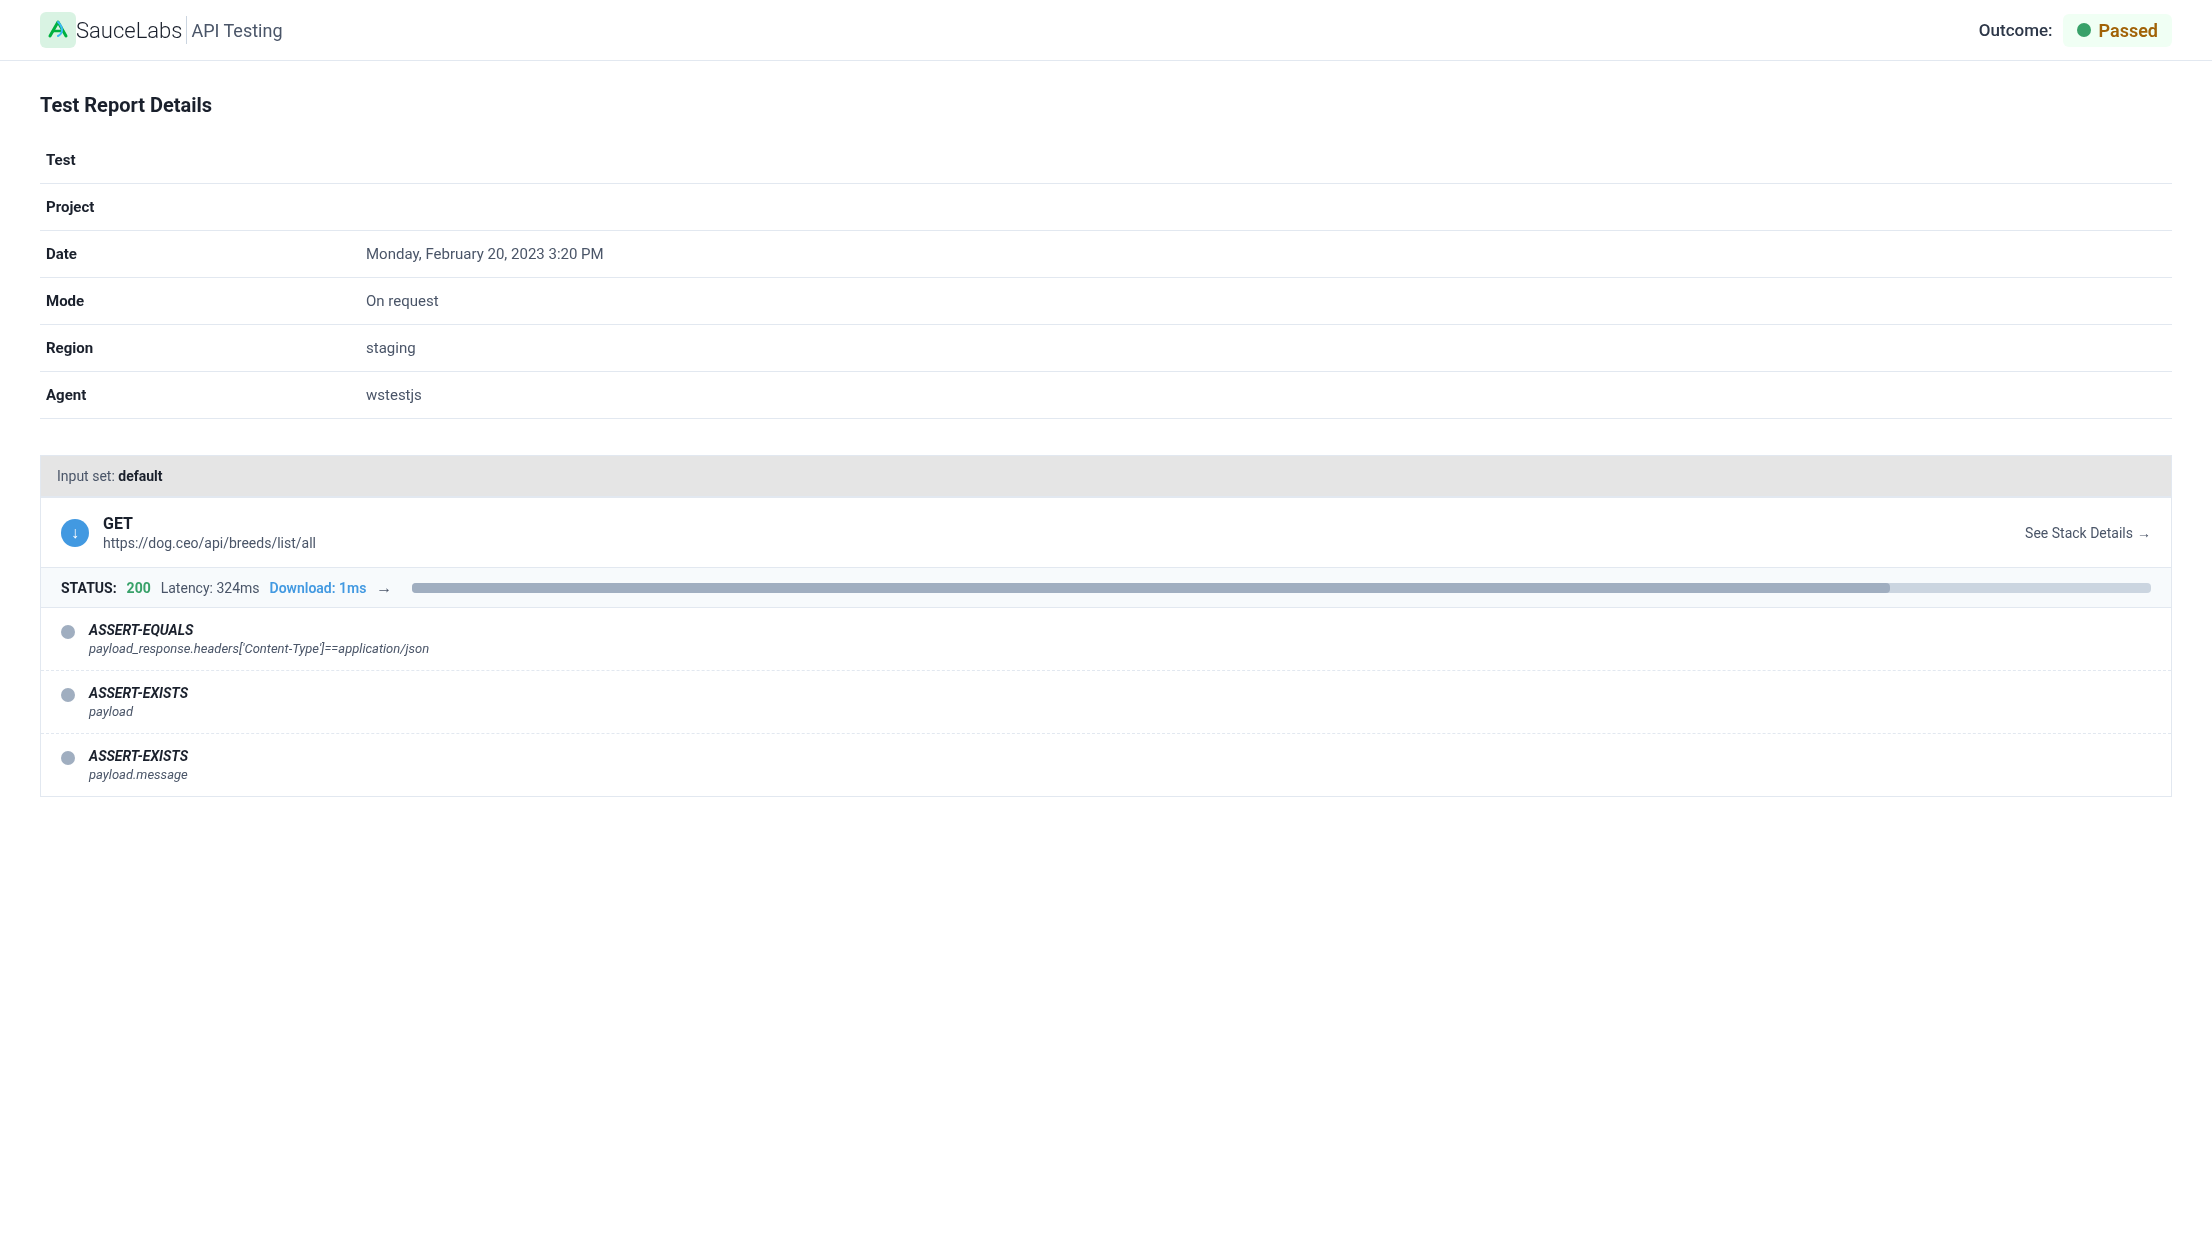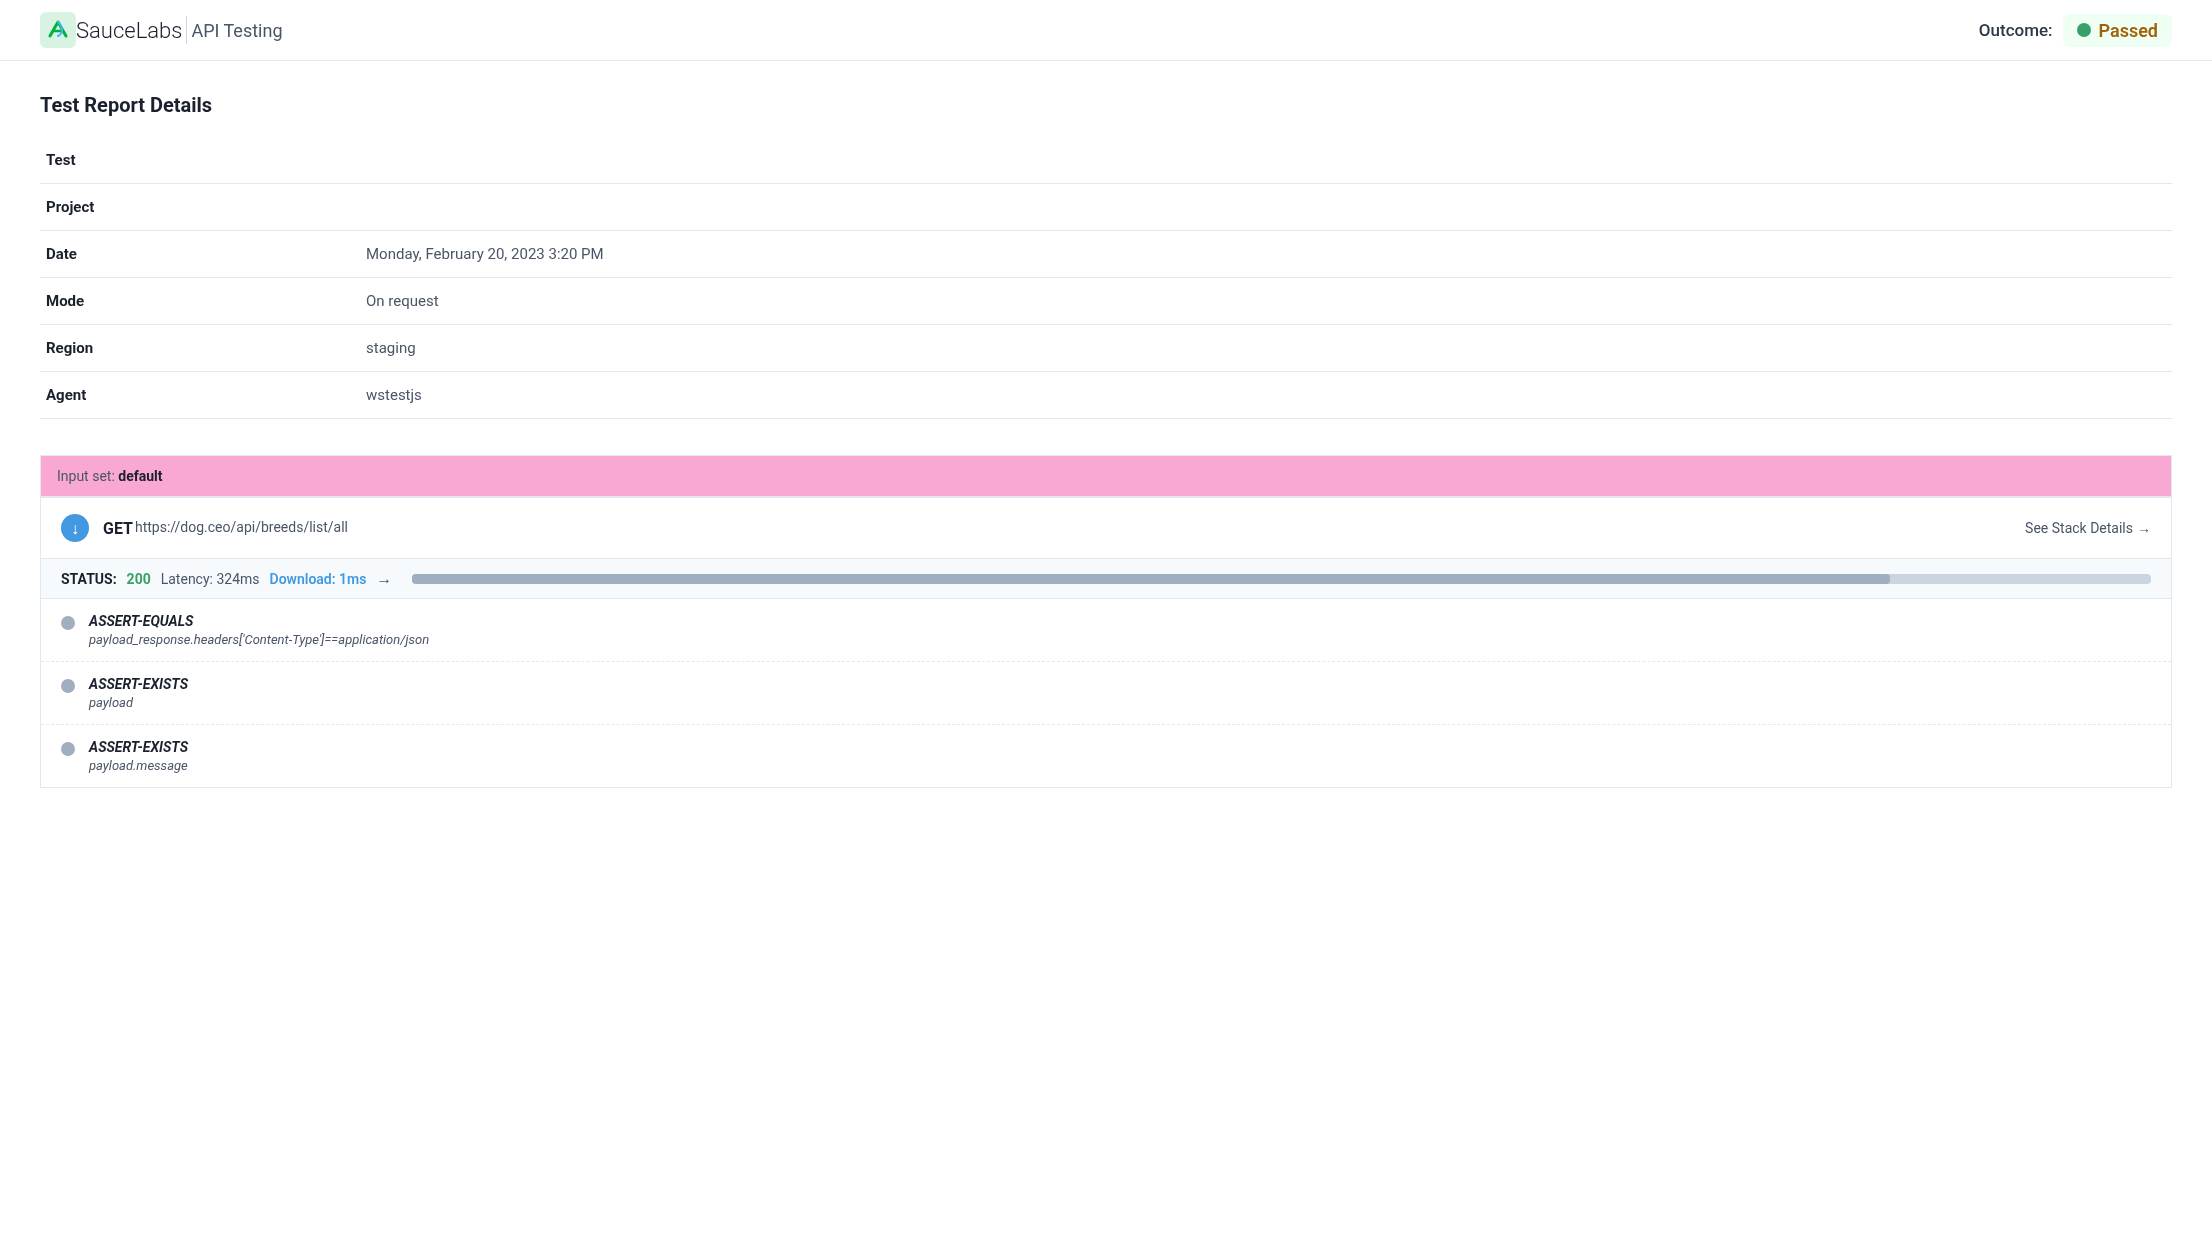--- a/index.html
+++ b/index.html
@@ -136,21 +136,21 @@
 
     
     .events-section-title {
       font-size: 20px;
       font-weight: 700;
       color: #1a202c;
       margin-bottom: 16px;
     }
 
     .input-set-bar {
-      background: #f9a8d4;
+      background: #e5e5e5;
       border: 1px solid #e2e8f0;
       padding: 12px 16px;
       font-size: 14px;
       color: #4a5568;
       margin-bottom: 0;
     }
 
     .input-set-bar strong {
       font-weight: 700;
       color: #1a202c;
@@ -185,21 +185,21 @@
       display: flex;
       align-items: center;
       justify-content: center;
       color: #fff;
       font-size: 16px;
       font-weight: 700;
     }
 
     .request-url-col {
       display: flex;
-      flex-direction: row;
+      flex-direction: column;
       gap: 2px;
     }
 
     .request-method-label {
       font-size: 16px;
       font-weight: 700;
       color: #1a202c;
     }
 
     .request-url {

